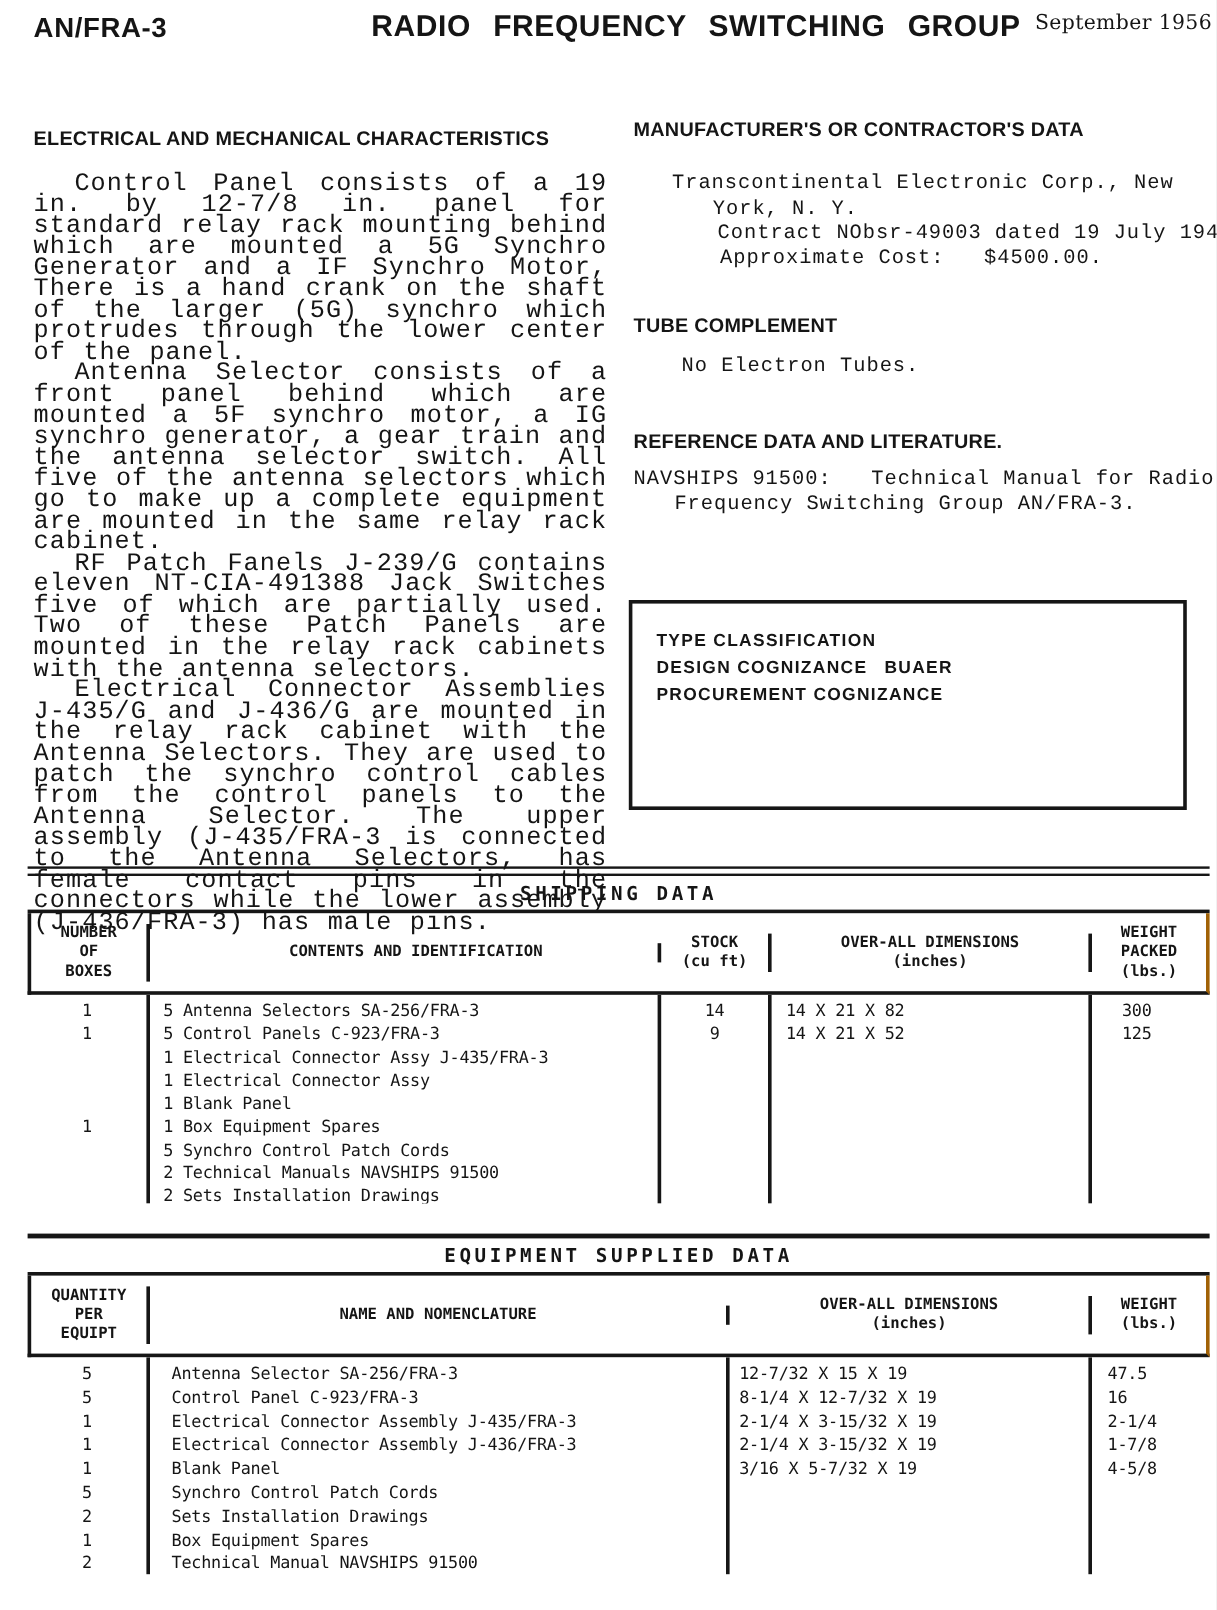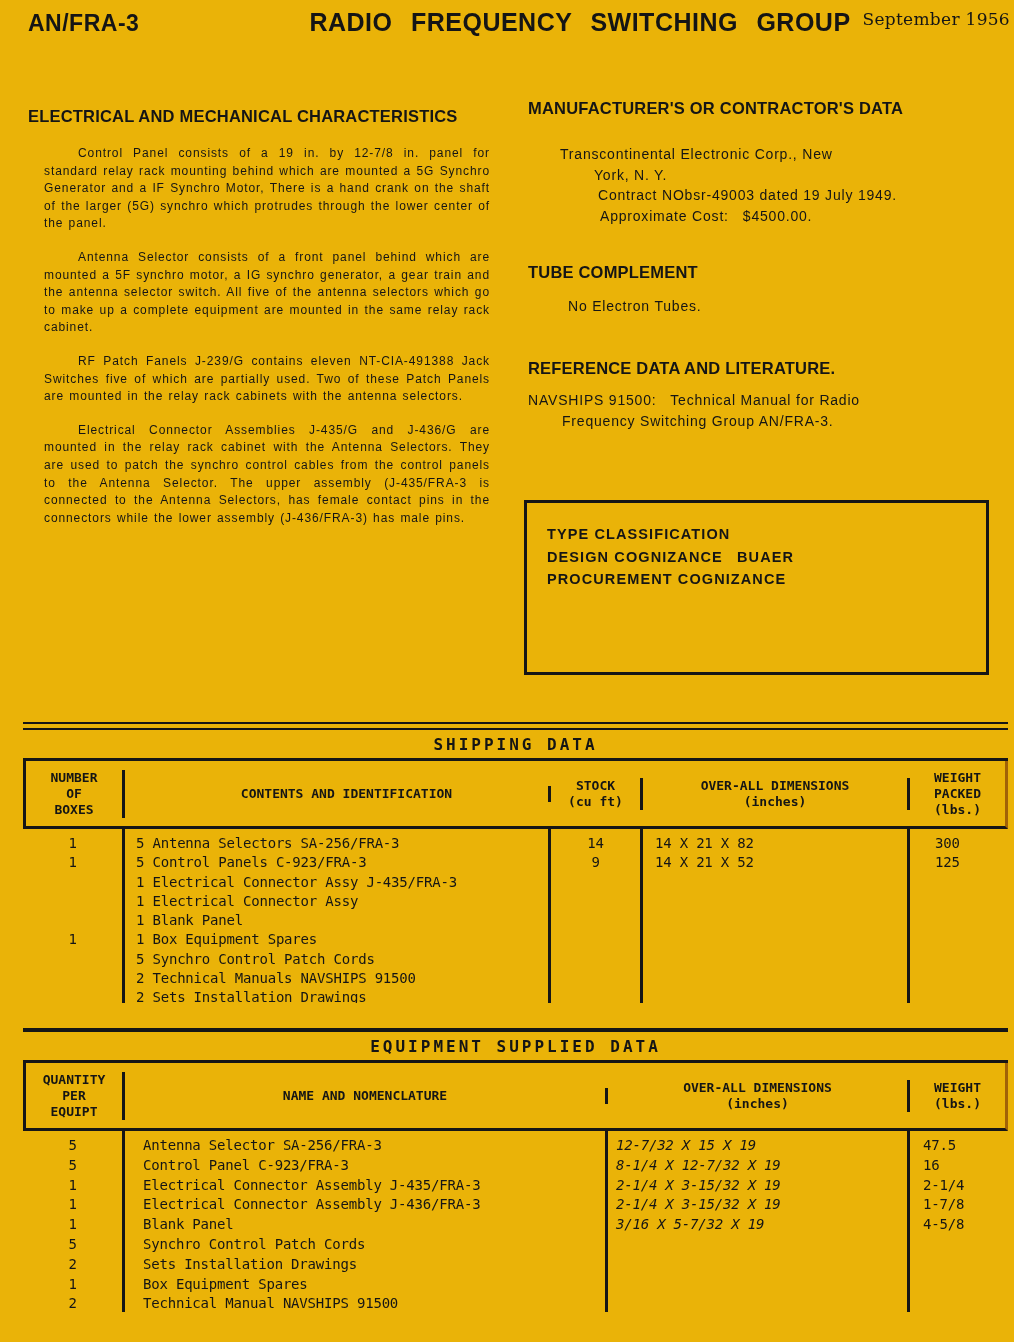--- a/index.html
+++ b/index.html
@@ -1,36 +1,36 @@
 <!DOCTYPE html>
 <html><head>
 <meta charset="utf-8">
 <style>
   html,body{margin:0;padding:0;background:#d8d8d8;}
   .page{
     position:relative;width:1014px;height:1342px;margin:0 auto;
-    background:#eab308;color:#151515;overflow:hidden;
+    background:#ffffff;color:#151515;overflow:hidden;
     font-family:"Liberation Sans",sans-serif;
   }
   
   .model{position:absolute;left:28px;top:10px;
     font:bold 23px "Liberation Sans",sans-serif;letter-spacing:.5px;}
   .doc-title{position:absolute;left:300px;top:8px;width:560px;text-align:center;
     font:bold 25px "Liberation Sans",sans-serif;letter-spacing:.5px;word-spacing:11px;}
   .doc-date{position:absolute;left:862px;top:9px;width:148px;text-align:right;
     font:17px "DejaVu Serif",serif;letter-spacing:.3px;}
   
   .sec-h{font:bold 16.5px "Liberation Sans",sans-serif;letter-spacing:.2px;line-height:20px;}
   
   .left-col{position:absolute;left:28px;top:106px;width:478px;}
   .left-col .sec-h{margin-bottom:19px;}
-  .body-text p{margin:16px;text-indent:34px;text-align:justify;
-    font-family:Liberation Sans, sans-serif;font-size:12px;line-height:17.6px;
+  .body-text p{margin:0;text-indent:34px;text-align:justify;
+    font-family:Liberation Mono, monospace;font-size:21px;line-height:17.6px;
     letter-spacing:.9px;word-spacing:1px;}
-  .mono-line{font-family:Liberation Sans, sans-serif;font-size:14px;line-height:20.5px;
+  .mono-line{font-family:Liberation Mono, monospace;font-size:17px;line-height:20.5px;
     letter-spacing:.8px;white-space:pre;}
   .rc-block{position:absolute;left:528px;width:482px;}
   .mfr{top:98px;} .mfr .lines{margin-top:26px;}
   .ind1{padding-left:32px;} .ind2{padding-left:66px;} .ind3{padding-left:70px;} .ind4{padding-left:72px;}
   .tube{top:262px;} .tube .mono-line{margin-top:14px;padding-left:40px;}
   .ref{top:358px;} .ref .lines{margin-top:12px;} .ref .ind-b{padding-left:34px;}
   
   .class-box{position:absolute;left:524px;top:500px;width:465px;height:175px;
     border:3px solid #161616;box-sizing:border-box;}
   .class-box-inner{padding:20px 0 0 20px;}
@@ -58,21 +58,21 @@
   .tbl-shipping .body-col{line-height:19.3px;}
   .tbl-equipment .body-col{line-height:19.8px;}
   .sep{border-right:3px solid #161616;}
   .w-box{flex:0 0 99px;} .w-cont{flex:0 0 426px;padding-left:20px;} .w-vol{flex:0 0 92px;}
   .w-dim{flex:0 0 267px;} .w-wt{flex:0 0 95px;}
   .b-box{flex:0 0 102px;text-align:center;} .b-cont{flex:0 0 426px;padding-left:11px;}
   .b-vol{flex:0 0 92px;text-align:center;} .b-dim{flex:0 0 267px;padding-left:12px;}
   .b-wt{flex:0 0 88px;padding-left:25px;}
   .w-qty{flex:0 0 99px;} .w-name{flex:0 0 483px;} .w-dim2{flex:0 0 302px;}
   .b-qty{flex:0 0 102px;text-align:center;} .b-name{flex:0 0 483px;padding-left:18px;}
-  .b-dim2{flex:0 0 302px;padding-left:8px;font-style:italic;} .b-wt2{flex:0 0 90px;padding-left:13px;}
+  .b-dim2{flex:0 0 302px;padding-left:8px;} .b-wt2{flex:0 0 90px;padding-left:13px;}
 </style>
 </head>
 <body>
 
 <div class="page">
 
   <div class="model">AN/FRA-3</div>
   <div class="doc-title">RADIO FREQUENCY SWITCHING GROUP</div>
   <div class="doc-date">September 1956</div>
 

